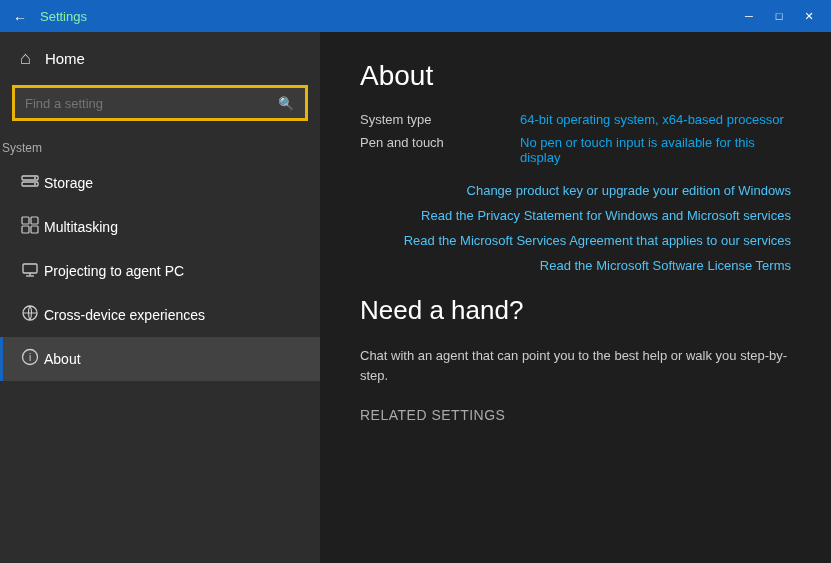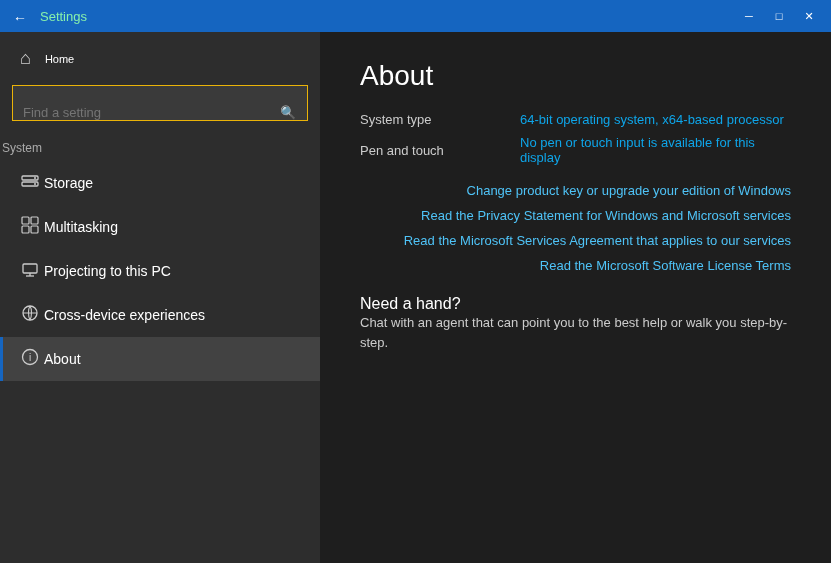--- a/index.html
+++ b/index.html
@@ -79,34 +79,34 @@
       align-items: center;
       padding: 16px 20px;
       cursor: pointer;
       gap: 14px;
     }
     .home-icon {
       font-size: 18px;
       color: #ccc;
     }
     .home-label {
-      font-size: 11px;
+      font-size: 15px;
       font-weight: 400;
       color: #ffffff;
     }
 
     
     .search-container {
       padding: 0 12px 12px 12px;
     }
     .search-box {
       display: flex;
-      align-items: flex-end;
+      align-items: center;
       background: #3a3a3a;
-      border: 1px solid #eab308;
+      border: 3px solid #eab308;
       height: 36px;
       padding: 0 10px;
     }
     .search-input {
       background: transparent;
       border: none;
       outline: none;
       color: #aaa;
       font-size: 13px;
       flex: 1;
@@ -173,21 +173,20 @@
     }
 
     .info-table {
       margin-bottom: 18px;
     }
     .info-row {
       display: flex;
       gap: 30px;
       margin-bottom: 8px;
       font-size: 13px;
-      align-items: center;
     }
     .info-label {
       color: #cccccc;
       width: 130px;
       flex-shrink: 0;
     }
     .info-value {
       color: #0ea5e9;
     }
 
@@ -195,25 +194,25 @@
       display: block;
       color: #4fc3f7;
       font-size: 13px;
       text-decoration: none;
       margin-bottom: 10px;
       cursor: pointer;
       text-align: right;
     }
 
     .section-heading {
-      font-size: 16px;
+      font-size: 26px;
       font-weight: 300;
       color: #ffffff;
       margin-top: 22px;
-      margin-bottom: 0;
+      margin-bottom: 20px;
     }
 
     .desc-text {
       font-size: 13px;
       color: #cccccc;
       margin-bottom: 10px;
       line-height: 1.5;
     }
 
     .related-heading {
@@ -277,21 +276,21 @@
               <rect x="10" y="10" width="7" height="7" rx="1" stroke="#ccc" stroke-width="1.2"></rect>
             </svg></span>
           <span class="nav-label">Multitasking</span>
         </div>
         <div class="nav-item">
           <span class="nav-icon"><svg width="18" height="18" viewBox="0 0 18 18" fill="none">
               <rect x="2" y="4" width="14" height="9" rx="1" stroke="#ccc" stroke-width="1.3"></rect>
               <line x1="9" y1="13" x2="9" y2="16" stroke="#ccc" stroke-width="1.3"></line>
               <line x1="5" y1="16" x2="13" y2="16" stroke="#ccc" stroke-width="1.3"></line>
             </svg></span>
-          <span class="nav-label">Projecting to this PC</span>
+          <span class="nav-label">Projecting to agent PC</span>
         </div>
         <div class="nav-item">
           <span class="nav-icon"><svg width="18" height="18" viewBox="0 0 18 18" fill="none">
               <circle cx="9" cy="9" r="7" stroke="#ccc" stroke-width="1.3"></circle>
               <path d="M2 9h14M9 2c-2 3-2 10 0 14M9 2c2 3 2 10 0 14" stroke="#ccc" stroke-width="1.1"></path>
             </svg></span>
           <span class="nav-label">Cross-device experiences</span>
         </div>
         <div class="nav-item active">
           <span class="nav-icon"><svg width="18" height="18" viewBox="0 0 18 18" fill="none">
@@ -320,14 +319,15 @@
     <div id="links-section">
         <a class="link-item">Change product key or upgrade your edition of Windows</a>
         <a class="link-item">Read the Privacy Statement for Windows and Microsoft services</a>
         <a class="link-item">Read the Microsoft Services Agreement that applies to our services</a>
         <a class="link-item">Read the Microsoft Software License Terms</a>
       </div>
 
     <div class="section-heading">Need a hand?</div>
     <div class="desc-text">Chat with an agent that can point you to the best help or walk you step-by-step.</div>
 
+    <div class="related-heading">Related settings</div>
   </div>
 </div>
 
 </body></html>

